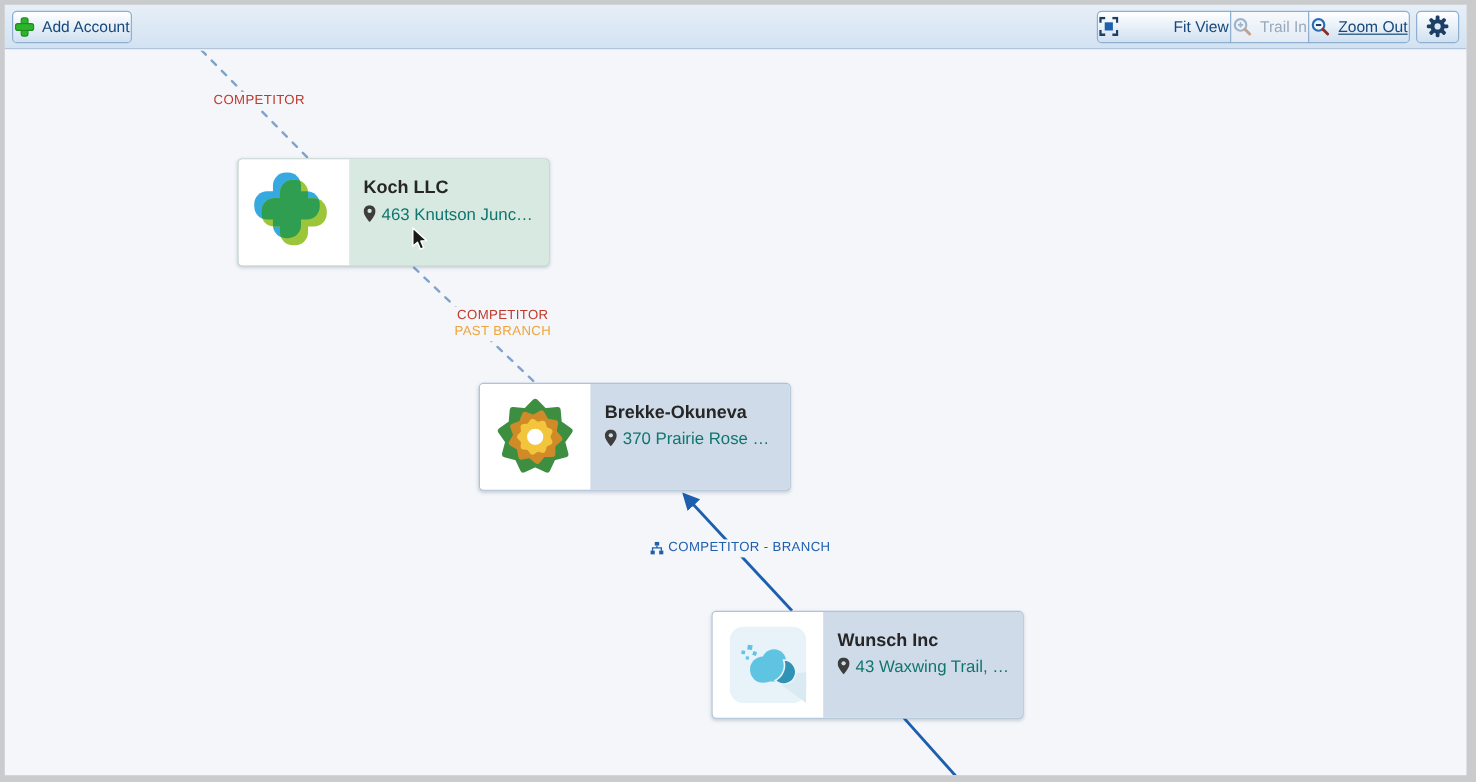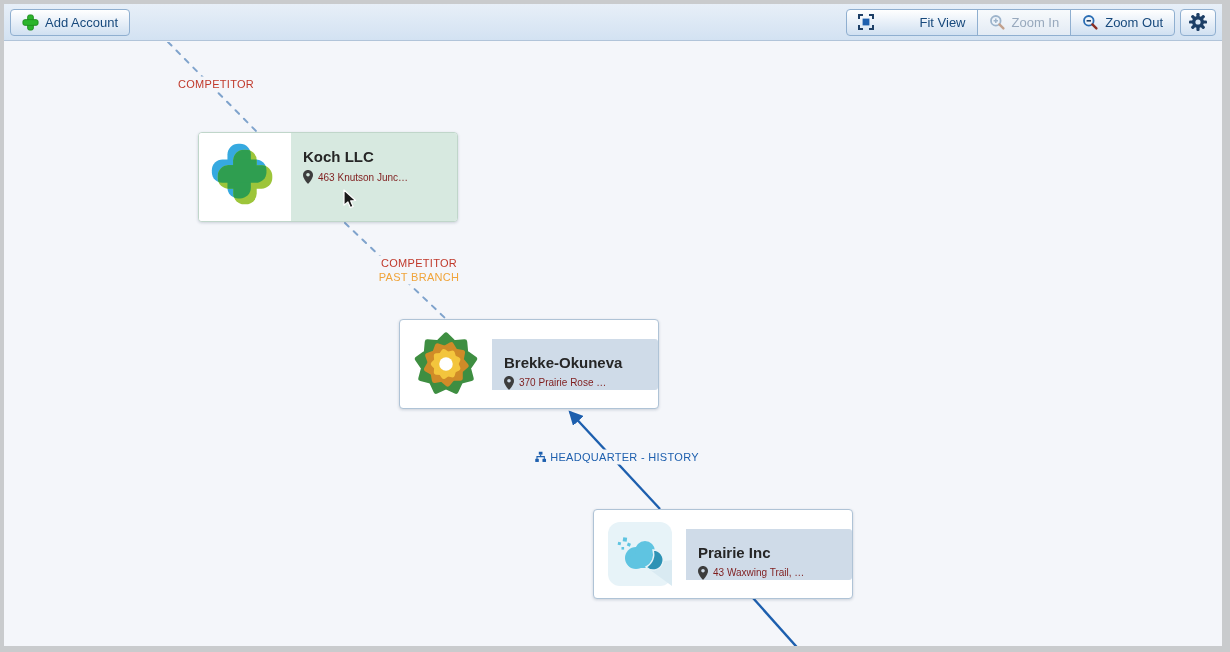--- a/index.html
+++ b/index.html
@@ -4,27 +4,27 @@
 <style>
   * { margin:0; padding:0; box-sizing:border-box; }
   html,body { width:1230px; height:652px; font-family:"Liberation Sans","DejaVu Sans",sans-serif; }
   .frame { position:absolute; inset:0; width:1230px; height:652px; background:#c9cbcd; }
   .app { position:absolute; left:4px; top:4px; right:8px; bottom:6px; background:#f4f6fa; overflow:hidden; }
 
   
   .toolbar { position:absolute; left:0; top:0; right:0; height:37px;
     background:linear-gradient(#e7eff8,#d3e2f2); border-bottom:1px solid #b1c4d9;
     display:flex; align-items:center; justify-content:space-between; padding:0 6px; }
-  .tb-btn { display:inline-flex; align-items:center; gap:6px; height:27px; padding:0 11px;
+  .tb-btn { display:inline-flex; align-items:center; gap:6px; height:27px; padding:0 1px;
     background:linear-gradient(#ffffff,#d0e0f1); border:1px solid #8fafd0; border-radius:4px;
     color:#17497c; font-size:13px; cursor:pointer; white-space:nowrap; }
   .tb-group { display:inline-flex; }
   .tb-group .tb-btn { border-radius:0; margin-left:-1px; }
   .tb-group .tb-btn:first-child { border-radius:4px 0 0 4px; margin-left:0;gap:46px; }
-  .tb-group .tb-btn:last-child { border-radius:0 4px 4px 0; }
+  .tb-group .tb-btn:last-child { border-radius:0 4px 4px 0;text-decoration:underline; }
   .tb-btn.disabled { color:#98a9bd; background:linear-gradient(#f7fafc,#e3ebf4); cursor:default; }
   .tb-right { display:flex; align-items:center; gap:5px; }
   .tb-btn.icon-only { padding:0 7px; }
 
   
   .canvas { position:absolute; left:0; top:38px; right:0; bottom:0; background:#f4f6fa; overflow:hidden; }
   svg.edges { position:absolute; left:0; top:0; width:1218px; height:605px; }
   .edge-dashed { stroke:#7fa3cc; stroke-width:2; stroke-dasharray:5 7; stroke-linecap:round; fill:none; }
   .edge-solid  { stroke:#1d5fae; stroke-width:2.4; fill:none; }
 
@@ -36,24 +36,24 @@
   .lbl-blue { color:#1d5fae; }
 
   
   .node { position:absolute; display:flex; width:260px; height:90px; border-radius:4px;
     background:#ffffff; box-shadow:0 1px 3px rgba(40,60,90,.20); cursor:pointer; }
   .node .logo { width:92px; min-width:92px; background:#fff; display:flex; align-items:center;
     justify-content:center; border-radius:3px 0 0 3px; }
   .node .body { flex:1; padding:15px 8px 0 12px; border-radius:0 3px 3px 0; overflow:hidden; }
   .node.green { border:1px solid #c0d6ca; }
   .node.green .body { background:#d7e9e0; }
-  .node.blue { border:1px solid #afc3d6;align-items:center; }
+  .node.blue { border:1px solid #afc3d6; }
   .node.blue .body { background:#cfdbe8; }
   .node .title { font-size:15px; font-weight:700; color:#262626; margin-bottom:5px; }
-  .node .addr { display:flex; align-items:center; gap:5px; font-size:10px; color:#7f1d1d; white-space:nowrap; }
+  .node .addr { display:flex; align-items:center; gap:5px; font-size:14px; color:#0f766e; white-space:nowrap; }
 
   .cursor { position:absolute; pointer-events:none; }
 </style>
 </head>
 <body>
 
 <div class="frame">
 <div class="app">
 
   <div class="toolbar">
@@ -74,21 +74,21 @@
             <rect x="4.6" y="4.6" width="6.8" height="6.8" fill="#1d5fae"></rect>
           </svg>
           <span>Fit View</span>
         </button>
         <button class="tb-btn disabled">
           <svg width="17" height="17" viewBox="0 0 17 17">
             <circle cx="6.8" cy="6.8" r="4.8" stroke="#9db4cb" stroke-width="1.8" fill="#eef4fa"></circle>
             <path d="M4.6 6.8h4.4 M6.8 4.6v4.4" stroke="#9db4cb" stroke-width="1.5"></path>
             <path d="M10.4 10.4 L14.4 14.4" stroke="#c2a18d" stroke-width="2.4" stroke-linecap="round"></path>
           </svg>
-          <span>Zoom In</span>
+          <span>Trail In</span>
         </button>
         <button class="tb-btn">
           <svg width="17" height="17" viewBox="0 0 17 17">
             <circle cx="6.8" cy="6.8" r="4.8" stroke="#2a6db3" stroke-width="1.8" fill="#eef4fa"></circle>
             <path d="M4.6 6.8h4.4" stroke="#1d3f66" stroke-width="1.6"></path>
             <path d="M10.4 10.4 L14.4 14.4" stroke="#8b2f23" stroke-width="2.4" stroke-linecap="round"></path>
           </svg>
           <span>Zoom Out</span>
         </button>
       </div>
@@ -124,21 +124,21 @@
     <span class="edge-label lbl-red" style="left:212px; top:42px;">COMPETITOR</span>
     <span class="edge-label lbl-red" style="left:415px; top:221px;">COMPETITOR</span>
     <span class="edge-label lbl-orange" style="left:415px; top:235px;">PAST BRANCH</span>
     <span class="edge-label lbl-blue" style="left:613px; top:415px;">
       <svg width="11" height="11" viewBox="0 0 12 12">
         <rect x="4" y="0" width="4" height="3.4" fill="#1d5fae"></rect>
         <path d="M6 3.4v2.2 M2 8.2V5.6h8v2.6" stroke="#1d5fae" stroke-width="1.2" fill="none"></path>
         <rect x="0" y="8" width="4" height="3.4" fill="#1d5fae"></rect>
         <rect x="8" y="8" width="4" height="3.4" fill="#1d5fae"></rect>
       </svg>
-      <span>HEADQUARTER - HISTORY</span>
+      <span>COMPETITOR - BRANCH</span>
     </span>
 
     <div class="node green" style="left:194px; top:90px;">
       <div class="logo">
         <svg width="78" height="78" viewBox="0 0 80 80">
           <defs>
             <clipPath id="kgreen">
               <rect x="28" y="12" width="24" height="56" rx="11"></rect>
               <rect x="12" y="28" width="56" height="24" rx="11"></rect>
             </clipPath>
@@ -221,21 +221,21 @@
           <rect x="15" y="15.5" width="4" height="4" fill="#5fc4e1" transform="rotate(8 17 17)"></rect>
           <rect x="13.5" y="25" width="2.6" height="2.6" fill="#5fc4e1"></rect>
           <rect x="19.5" y="21" width="3.2" height="3.2" fill="#5fc4e1" transform="rotate(20 21 22)"></rect>
           <circle cx="28" cy="36" r="11" fill="#5fc4e1"></circle>
           <circle cx="37" cy="29" r="10" fill="#5fc4e1"></circle>
           <rect x="19" y="33" width="28" height="13" rx="6.5" fill="#5fc4e1"></rect>
           <path d="M45 28 a10 10 0 1 1 -7 17 a14 14 0 0 0 7 -17z" fill="#2e93b5" stroke="#e7f3f8" stroke-width="1.4"></path>
         </svg>
       </div>
       <div class="body">
-        <div class="title">Prairie Inc</div>
+        <div class="title">Wunsch Inc</div>
         <div class="addr">
           <svg width="10" height="14" viewBox="0 0 10 14">
             <path d="M5 0C2.2 0 0 2.2 0 5c0 3.7 5 9 5 9s5-5.3 5-9C10 2.2 7.8 0 5 0z" fill="#3d3d3d"></path>
             <circle cx="5" cy="4.8" r="1.8" fill="#cfdbe8"></circle>
           </svg>
           <span>43 Waxwing Trail, …</span>
         </div>
       </div>
     </div>
 

